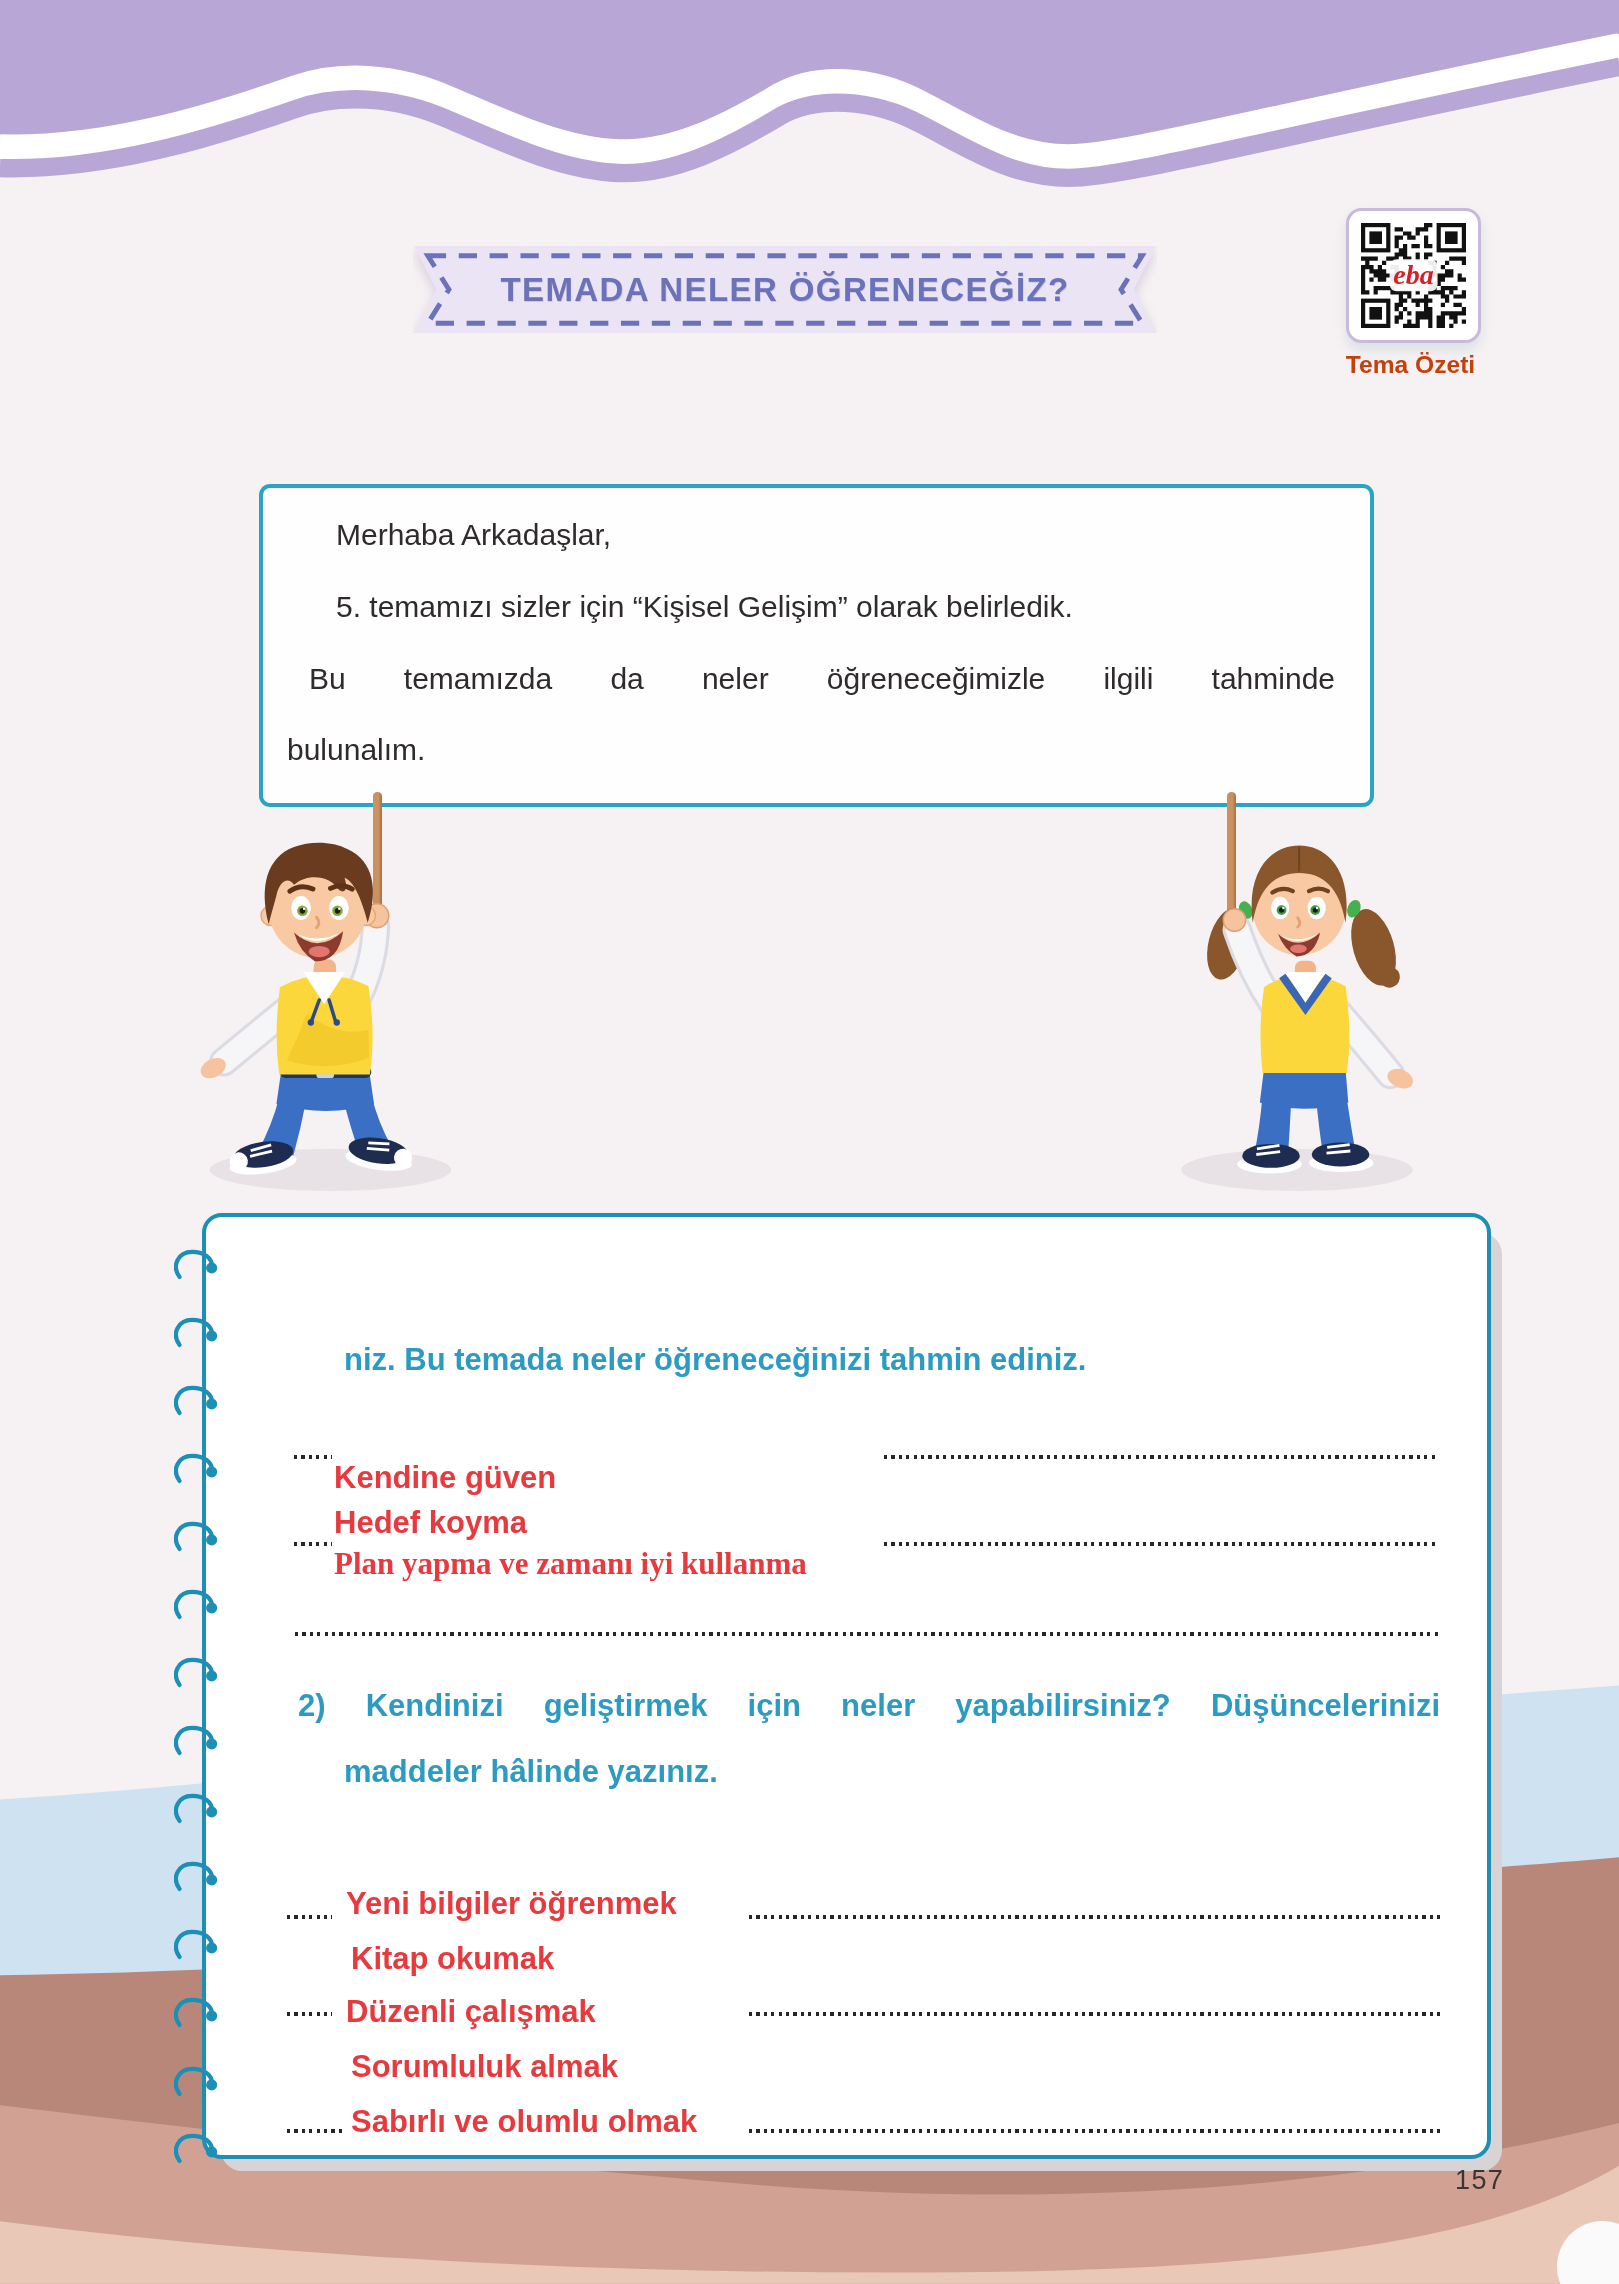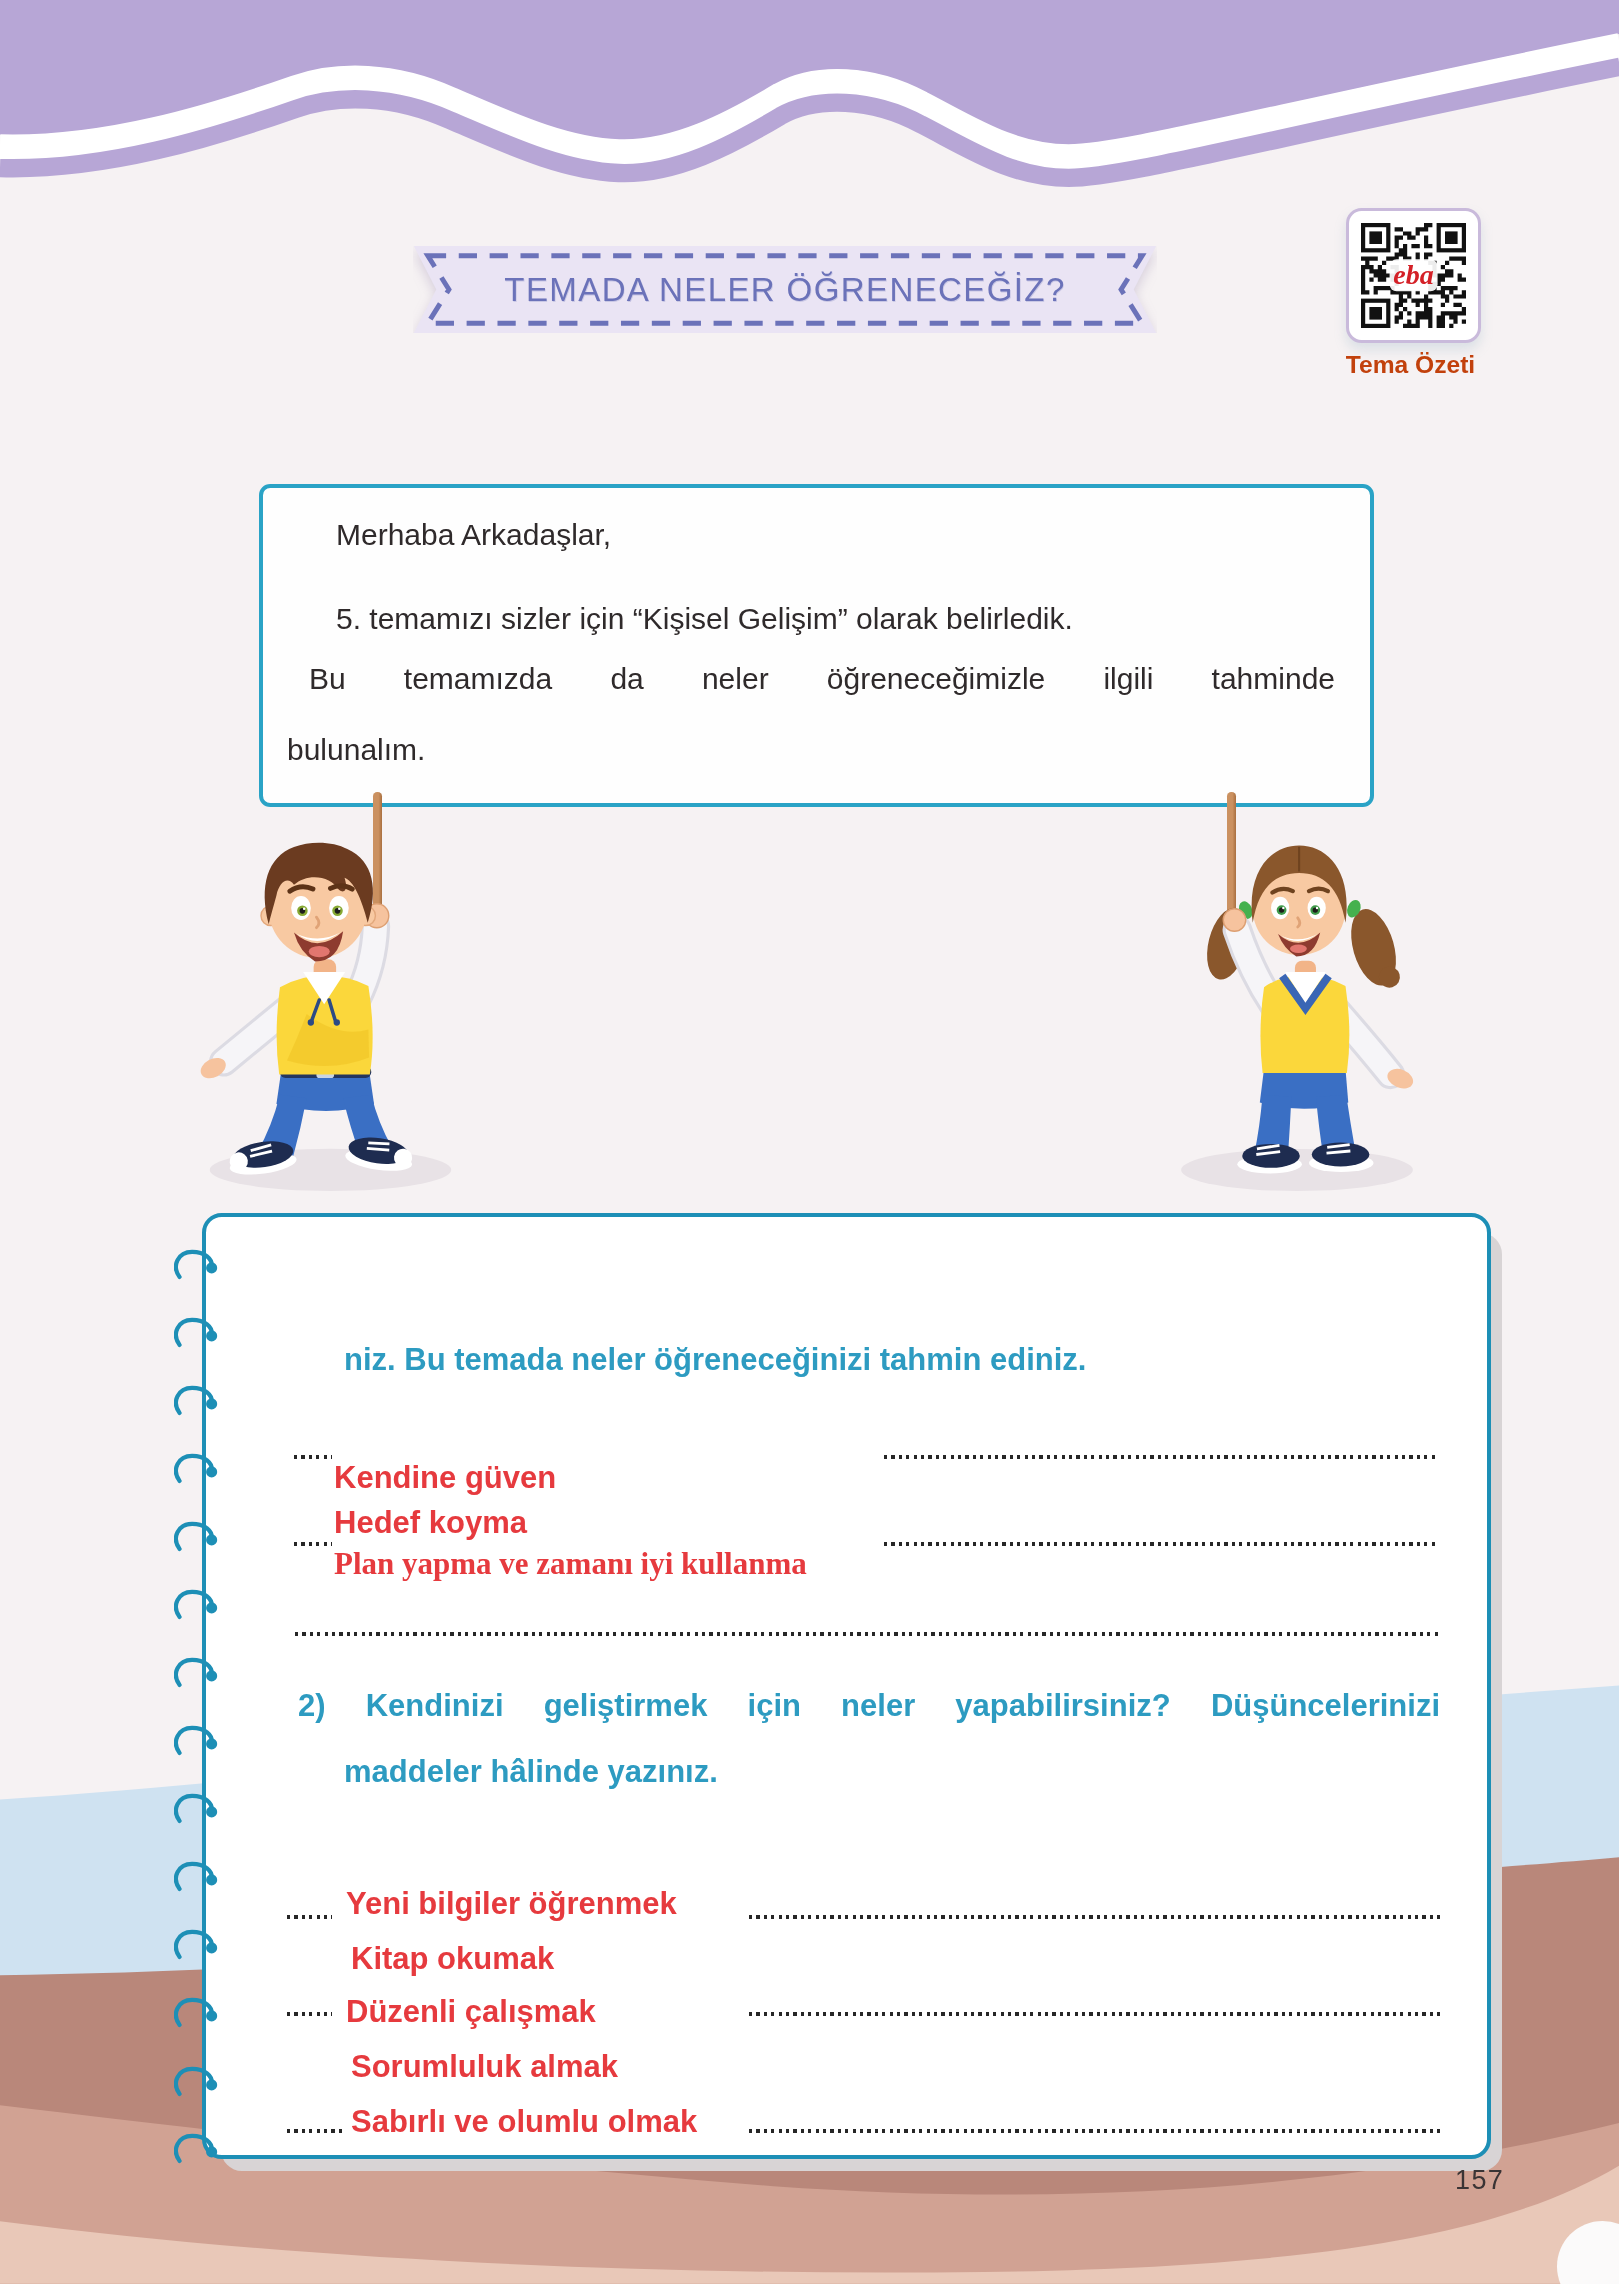--- a/index.html
+++ b/index.html
@@ -9,21 +9,21 @@
     font-family:"Liberation Sans","DejaVu Sans",sans-serif;
   }
   .abs{position:absolute;}
   svg{display:block;}
 
   
   .banner-wrap{left:413px; top:246px; width:744px; height:87px;}
   .banner-title{
     left:0; top:0; width:100%; height:100%;
     display:flex; align-items:center; justify-content:center;
-    font-size:33px; font-weight:400; letter-spacing:1.4px; color:#6b72b9;
+    font-size:33px; font-weight:700; letter-spacing:1.4px; color:#6b72b9;
     text-shadow:0.7px 1.4px 0 rgba(107,114,185,.25);
   }
 
   
   .qr-card{
     left:1346px; top:208px; width:129px; height:129px;
     background:#fff; border:3.5px solid #c9badb; border-radius:15.5px;
     box-shadow:0 7px 11.2px rgba(140,170,190,.25);
     display:flex; align-items:center; justify-content:center;
   }
@@ -120,21 +120,21 @@
           <rect x="20" y="2" width="3" height="3"></rect>
           <rect x="2" y="20" width="3" height="3"></rect>
       </g>
     </svg>
     <span class="eba-logo">eba</span>
   </div>
   <div class="abs qr-caption">Tema Özeti</div>
 
   <div class="abs speech-box"></div>
   <div class="abs sp" style="left:336px;top:520px;">Merhaba Arkadaşlar,</div>
-  <div class="abs sp" style="left:336px;top:592px;margin-top:12px;">5. temamızı sizler için “Kişisel Gelişim” olarak belirledik.</div>
+  <div class="abs sp" style="left:336px;top:592px;">5. temamızı sizler için “Kişisel Gelişim” olarak belirledik.</div>
   <div class="abs sp spj" style="left:309px;top:664px;">Bu temamızda da neler öğreneceğimizle ilgili tahminde</div>
   <div class="abs sp" style="left:287px;top:735px;">bulunalım.</div>
 
   <div class="abs stick" style="left:373px;"></div>
   <div class="abs stick" style="left:1227px;"></div>
 
   <svg class="abs" style="left:169px;top:803px" width="330" height="394" viewBox="0 0 470 560">
     <ellipse cx="230" cy="522" rx="172" ry="30" fill="#e8e2e6"></ellipse>
 
     <path d="M160,380 L285,380 L292,428 Q225,448 153,428 Z" fill="#3a6fc4"></path>

